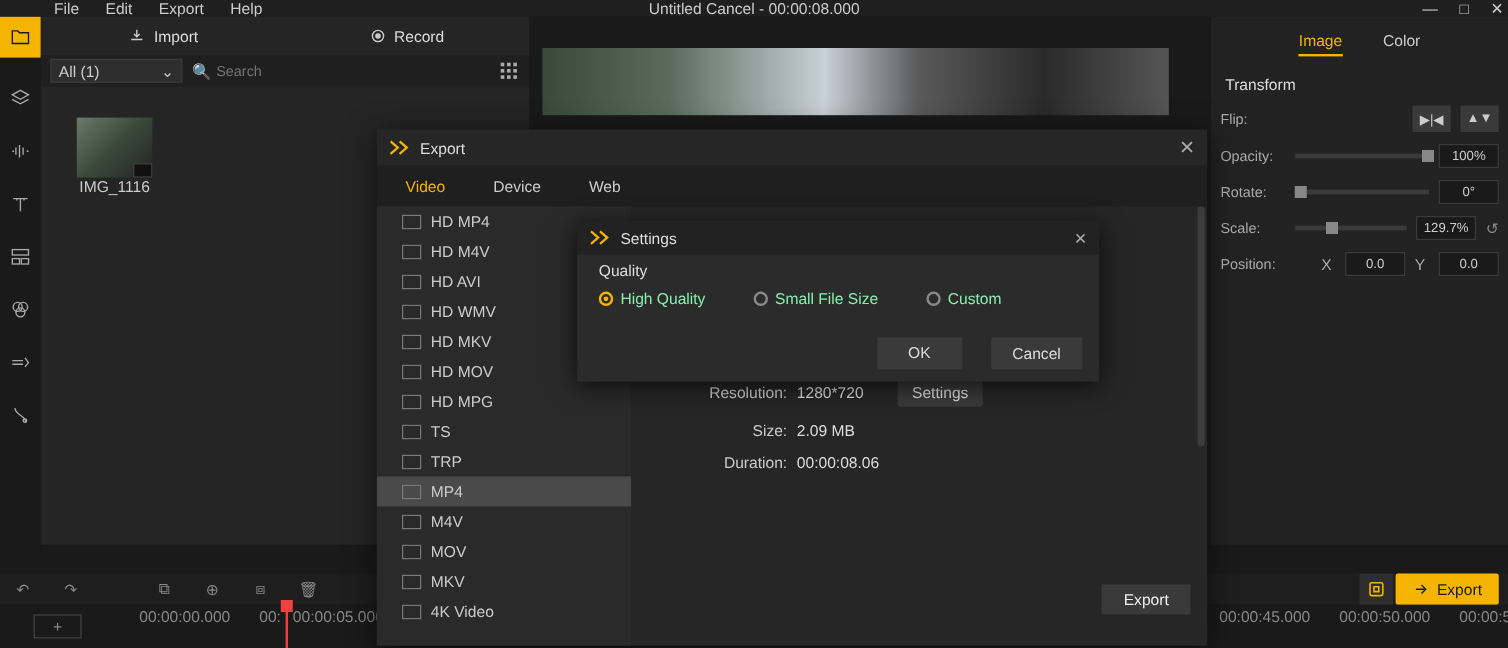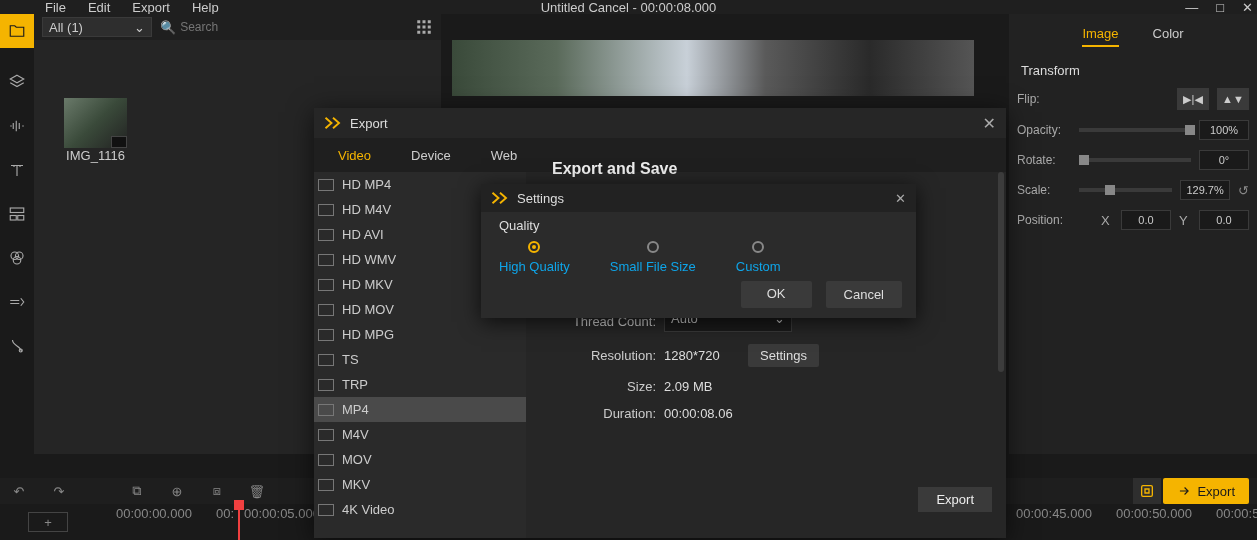--- a/index.html
+++ b/index.html
@@ -55,43 +55,43 @@
 .playhead { position:absolute; left:238px; top:0; width:2px; height:36px; background:#f04040; }
 .playhead::before { content:""; position:absolute; top:-4px; left:-4px; width:10px; height:10px; background:#f04040; }
 
 .export-dlg { position:absolute; left:314px; top:108px; width:692px; height:430px; background:#262626; box-shadow:0 4px 24px rgba(0,0,0,.6); }
 .dlg-title { height:30px; display:flex; align-items:center; gap:8px; padding:0 10px; color:#ddd; }
 .dlg-title .close { margin-left:auto; color:#aaa; cursor:pointer; font-size:16px; }
 .exp-tabs { height:34px; display:flex; align-items:center; gap:40px; padding:0 24px; background:#1f1f1f; }
 .exp-tabs span { color:#ccc; font-size:13px; }
 .exp-tabs .sel { color:#f5b400; }
 .fmt-list { position:absolute; left:0; top:64px; bottom:0; width:212px; overflow:hidden; background:#2a2a2a; }
-.fmt-item { height:25px; display:flex; align-items:center; gap:8px; padding:0 4px; color:#ccc; font-size:13px; }
+.fmt-item { height:25px; display:flex; align-items:center; gap:8px; padding:0 21px; color:#ccc; font-size:13px; }
 .fmt-item.sel { background:#4a4a4a;text-align:center; }
 .fmt-ico { width:16px; height:12px; border:1px solid #777; display:inline-block; }
 .scrollbar { position:absolute; right:2px; top:64px; width:6px; height:200px; background:#3c3c3c; border-radius:3px;}
 .exp-right { position:absolute; left:224px; right:10px; top:52px; bottom:0; }
 .exp-h { font-size:16px; font-weight:600; color:#eee; margin:0 0 10px 14px; }
 .exp-row { display:flex; align-items:center; gap:8px; margin:12px 0; }
 .exp-lbl { flex:0 0 118px; text-align:right; color:#ccc; }
 .exp-val { color:#ddd; }
 .dropdown { width:128px; height:22px; background:#1a1a1a; border:1px solid #3a3a3a; display:flex; align-items:flex-start; justify-content:space-between; padding:0 6px; color:#ccc; font-size:12px;}
 .btn2 { background:#3a3a3a; color:#ddd; padding:4px 12px; border-radius:2px; }
 .export-btn2 { position:absolute; right:14px; bottom:26px; background:#3a3a3a; padding:5px 18px; color:#eee; }
 
 .settings-dlg { position:absolute; left:481px; top:184px; width:435px; height:134px; background:#2b2b2b; box-shadow:0 4px 20px rgba(0,0,0,.7); }
 .set-title { height:28px; display:flex; align-items:center; gap:8px; padding:0 10px; background:#222; color:#ddd; }
 .set-title .close { margin-left:auto; color:#aaa; cursor:pointer; }
 .set-label { padding:6px 0 8px 18px; color:#ddd; }
 .radios { display:flex; gap:40px; padding:0 18px; align-items:center; }
-.radio { display:flex; align-items:center; gap:6px; color:#0ea5e9;flex-direction:column; }
+.radio { display:flex; align-items:center; gap:6px; color:#86efac; }
 .rdot { width:12px; height:12px; border-radius:50%; border:2px solid #888; display:inline-block; position:relative;}
 .rdot.sel { border-color:#f5b400; }
 .rdot.sel::after { content:""; position:absolute; inset:2px; background:#f5b400; border-radius:50%; }
-.set-btns { position:absolute; right:14px; bottom:10px; display:flex; gap:14px;margin-left:21px; }
+.set-btns { position:absolute; right:14px; bottom:10px; display:flex; gap:24px;margin-left:21px; }
 .logo-ico { width:18px; height:14px; display:inline-block; }
 .logo-ico svg { width:100%; height:100%; }
 .change-poke { position:absolute; left:912px; top:227px; padding:8px 12px; background:#3a3a3a; color:#ddd;}
 </style>
 </head>
 <body>
 
 <div class="app">
 
   <div class="menubar">
@@ -149,20 +149,35 @@
       </div>
     <div class="ico">
         <svg viewBox="0 0 24 24">
           <path d="M6 4c0 8 12 8 12 16"></path>
           <circle cx="17" cy="18" r="2"></circle>
         </svg>
       </div>
   </div>
 
   <div class="media">
+    <div class="imprec">
+      <div>
+        <svg width="16" height="14" viewBox="0 0 24 24" fill="none" stroke="#ccc" stroke-width="2">
+            <path d="M12 3v10M8 9l4 4 4-4M4 17h16"></path>
+          </svg>
+        <span>Import</span>
+      </div>
+      <div>
+        <svg width="14" height="14" viewBox="0 0 24 24" fill="none" stroke="#ccc" stroke-width="2">
+            <circle cx="12" cy="12" r="8"></circle>
+            <circle cx="12" cy="12" r="3" fill="#ccc"></circle>
+          </svg>
+        <span>Record</span>
+      </div>
+    </div>
     <div class="filterbar">
       <div class="select">
         <span>All (1)</span>
         <span>⌄</span>
       </div>
       <div class="searchbox">
         <span>🔍</span>
         <input placeholder="Search" style="">
       </div>
       <div class="gridico">
@@ -340,21 +355,20 @@
           <span class="fmt-ico"></span>
           <span>MKV</span>
         </div>
         <div class="fmt-item">
           <span class="fmt-ico"></span>
           <span>4K Video</span>
         </div>
       </div>
     <div class="scrollbar"></div>
     <div class="exp-right">
-      <div class="exp-h">Export and Save</div>
       <div style="height:110px"></div>
       <div class="exp-row">
         <div class="exp-lbl">Thread Count:</div>
         <div class="dropdown">
           <span>Auto</span>
           <span>⌄</span>
         </div>
       </div>
       <div class="exp-row">
         <div class="exp-lbl">Resolution:</div>

